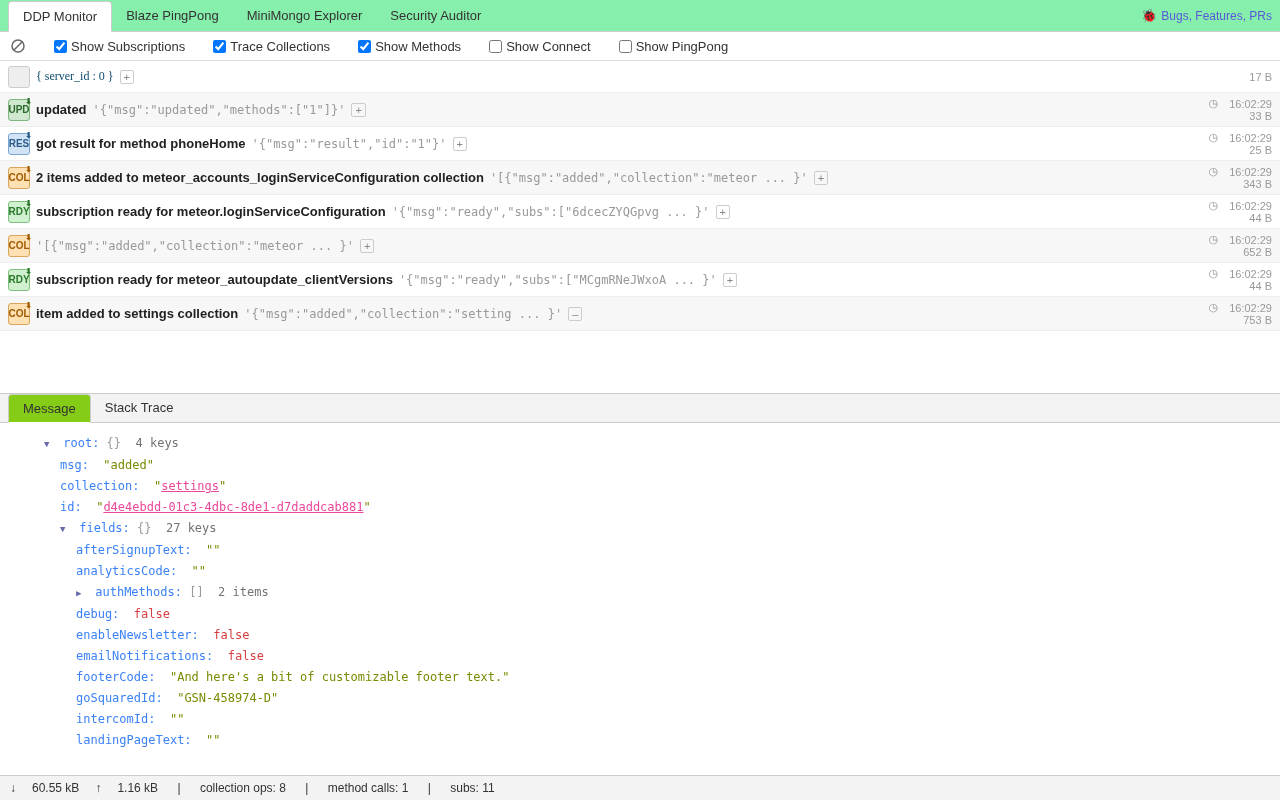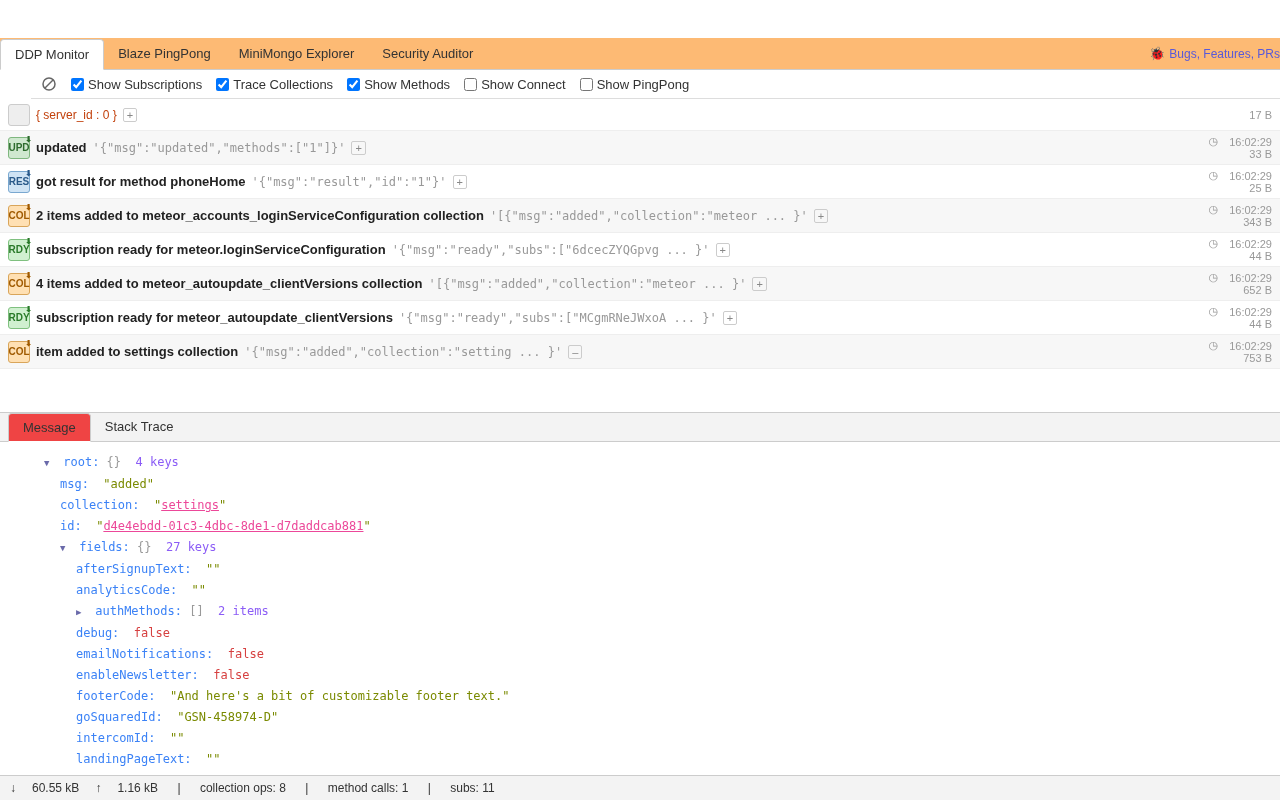--- a/index.html
+++ b/index.html
@@ -1,23 +1,23 @@
 <!DOCTYPE html>
 <html><head>
 <meta charset="utf-8">
 <style>
 * { box-sizing: border-box; margin: 0; padding: 0; }
 body { font-family: "Lucida Grande", "Helvetica Neue", Arial, sans-serif; font-size: 12px; color: #333; background: #fff; width: 1280px; height: 800px; overflow: hidden; display: flex; flex-direction: column; }
-.top-tabs { display: flex; align-items: center; background: #fdba74; border-bottom: 1px solid #ccc; height: 32px; padding: 0 0; margin-top: 38px; }
+.top-tabs { display: flex; align-items: center; background: #86efac; border-bottom: 1px solid #ccc; height: 32px; padding: 0 8px; }
 .top-tabs .tab { padding: 7px 14px; color: #333; cursor: pointer; font-size: 13px; }
 .top-tabs .tab.active { background: #fff; border: 1px solid #ccc; border-bottom: 1px solid #fff; border-radius: 4px 4px 0 0; margin-bottom: -1px; }
 .top-tabs .spacer { flex: 1; }
 .top-tabs .bugs-link { color: #5959d9; font-size: 12px; display: flex; align-items: center; gap: 4px; }
 .bug-icon { font-size: 13px; }
-.filter-bar { display: flex; align-items: center; padding: 6px 10px; border-bottom: 1px solid #ddd; gap: 14px; background: #fff; margin-left: 31px; }
+.filter-bar { display: flex; align-items: center; padding: 6px 10px; border-bottom: 1px solid #ddd; gap: 28px; background: #fff; }
 .filter-bar .clear-icon { width: 16px; height: 16px; display: inline-flex; align-items: center; justify-content: center; cursor: pointer; }
 .filter-bar label { display: flex; align-items: center; gap: 4px; font-size: 13px; color: #333; cursor: pointer; }
 .filter-bar input[type=checkbox] { cursor: pointer; }
 .rows { flex: 1; overflow-y: auto; }
 .row { display: flex; align-items: center; padding: 4px 8px; border-bottom: 1px solid #eee; min-height: 32px; }
 .row.alt { background: #f7f7f7; }
 .row-icon { width: 22px; height: 22px; margin-right: 6px; display: inline-flex; align-items: center; justify-content: center; font-size: 10px; font-weight: bold; border-radius: 3px; position: relative; }
 .row-icon .badge { position: absolute; top: -3px; right: -3px; font-size: 8px; }
 .icon-upd { background: #cfe8cf; border: 1px solid #7fb77f; color: #2d6b2d; }
 .icon-res { background: #d0e4f5; border: 1px solid #7aa8d0; color: #2a5a8a; }
@@ -26,39 +26,39 @@
 .icon-plain { background: #eee; border: 1px solid #ccc; }
 .row-main { flex: 1; display: flex; align-items: center; gap: 6px; overflow: hidden; }
 .row-title { font-weight: bold; color: #222; font-size: 13px; }
 .row-json { color: #999; font-family: Menlo, monospace; font-size: 12px; white-space: nowrap; }
 .row-expand { color: #888; font-size: 11px; border: 1px solid #ccc; padding: 0 3px; border-radius: 2px; cursor: pointer; line-height: 12px; }
 .row-meta { text-align: right; color: #999; font-size: 11px; min-width: 80px; }
 .row-meta .time { display: flex; align-items: center; justify-content: flex-end; gap: 11px; }
 .clock-icon::before { content: "◷"; font-size: 11px; }
 .detail-tabs { display: flex; background: #f3f3f3; border-top: 1px solid #ccc; border-bottom: 1px solid #ccc; padding-left: 8px; }
 .detail-tabs .dtab { padding: 6px 14px; font-size: 13px; cursor: pointer; }
-.detail-tabs .dtab.active { background: #ef4444; border: 1px solid #ccc; border-bottom: 1px solid #fff; border-radius: 4px 4px 0 0; margin-bottom: -1px; }
+.detail-tabs .dtab.active { background: #84cc16; border: 1px solid #ccc; border-bottom: 1px solid #fff; border-radius: 4px 4px 0 0; margin-bottom: -1px; }
 .json-view { padding: 10px 20px; font-family: Menlo, monospace; font-size: 12px; line-height: 21px; overflow-y: auto; flex: 1; }
 .json-line { white-space: nowrap; }
 .tri { color: #6a6aaa; cursor: pointer; display: inline-block; width: 12px; }
 .tri.down::before { content: "▼"; font-size: 9px; }
 .tri.right::before { content: "▶"; font-size: 9px; }
 .key { color: #3b82f6; }
 .brace { color: #999; }
-.meta { color: #8b5cf6; }
+.meta { color: #737373; }
 .str { color: #7a8a00; }
 .str a { color: #ec4899; text-decoration: underline; }
 .bool { color: #d64040; }
 .indent-1 { padding-left: 24px; }
 .indent-2 { padding-left: 40px; }
 .indent-3 { padding-left: 56px; }
 .status-bar { background: #f3f3f3; border-top: 1px solid #ccc; padding: 5px 10px; font-size: 12px; color: #333; display: flex; gap: 16px; align-items: center; }
 .arrow-down::before { content: "↓"; font-weight: bold; }
 .arrow-up::before { content: "↑"; font-weight: bold; }
-.partial-row { color: #c2410c; font-family: Liberation Sans, sans-serif; font-size: 12px; }
+.partial-row { color: #0c4a6e; font-family: Liberation Serif, serif; font-size: 12px; }
 </style>
 </head>
 <body>
 
 <div class="top-tabs">
   <div class="tab active">DDP Monitor</div>
   <div class="tab">Blaze PingPong</div>
   <div class="tab">MiniMongo Explorer</div>
   <div class="tab">Security Auditor</div>
   <div class="spacer"></div>
@@ -164,21 +164,20 @@
         <div class="time">
           <span class="clock-icon"></span>
           <span>16:02:29</span>
         </div>
         <div>44 B</div>
       </div>
     </div>
     <div class="row alt">
       <span class="row-icon icon-col">COL<span class="badge">⬇</span></span>
       <div class="row-main">
-        <span class="row-title">4 items added to meteor_autoupdate_clientVersions collection</span>
         <span class="row-json">'[{"msg":"added","collection":"meteor ... }'</span>
         <span class="row-expand">+</span>
       </div>
       <div class="row-meta">
         <div class="time">
           <span class="clock-icon"></span>
           <span>16:02:29</span>
         </div>
         <div>652 B</div>
       </div>
@@ -223,22 +222,22 @@
 <div class="json-view" id="json-view">
     <div class="json-line indent-1"><span class="tri down"></span> <span class="key">root:</span> <span class="brace">{}</span>&nbsp;&nbsp;<span class="meta">4 keys</span></div>
     <div class="json-line indent-2"><span class="key">msg:</span>&nbsp;&nbsp;<span class="str">"added"</span></div>
     <div class="json-line indent-2"><span class="key">collection:</span>&nbsp;&nbsp;<span class="str">"<a>settings</a>"</span></div>
     <div class="json-line indent-2"><span class="key">id:</span>&nbsp;&nbsp;<span class="str">"<a>d4e4ebdd-01c3-4dbc-8de1-d7daddcab881</a>"</span></div>
     <div class="json-line indent-2"><span class="tri down"></span> <span class="key">fields:</span> <span class="brace">{}</span>&nbsp;&nbsp;<span class="meta">27 keys</span></div>
     <div class="json-line indent-3"><span class="key">afterSignupText:</span>&nbsp;&nbsp;<span class="str">""</span></div>
     <div class="json-line indent-3"><span class="key">analyticsCode:</span>&nbsp;&nbsp;<span class="str">""</span></div>
     <div class="json-line indent-3"><span class="tri right"></span> <span class="key">authMethods:</span> <span class="brace">[]</span>&nbsp;&nbsp;<span class="meta">2 items</span></div>
     <div class="json-line indent-3"><span class="key">debug:</span>&nbsp;&nbsp;<span class="bool">false</span></div>
+    <div class="json-line indent-3"><span class="key">enableNewsletter:</span>&nbsp;&nbsp;<span class="bool">false</span></div>
     <div class="json-line indent-3"><span class="key">emailNotifications:</span>&nbsp;&nbsp;<span class="bool">false</span></div>
-    <div class="json-line indent-3"><span class="key">enableNewsletter:</span>&nbsp;&nbsp;<span class="bool">false</span></div>
     <div class="json-line indent-3"><span class="key">footerCode:</span>&nbsp;&nbsp;<span class="str">"And here's a bit of customizable footer text."</span></div>
     <div class="json-line indent-3"><span class="key">goSquaredId:</span>&nbsp;&nbsp;<span class="str">"GSN-458974-D"</span></div>
     <div class="json-line indent-3"><span class="key">intercomId:</span>&nbsp;&nbsp;<span class="str">""</span></div>
     <div class="json-line indent-3"><span class="key">landingPageText:</span>&nbsp;&nbsp;<span class="str">""</span></div>
     <div class="json-line indent-3">&nbsp;&nbsp;</div>
   </div>
 
 <div class="status-bar">
   <span class="arrow-down"></span>
   <span>60.55 kB</span>

